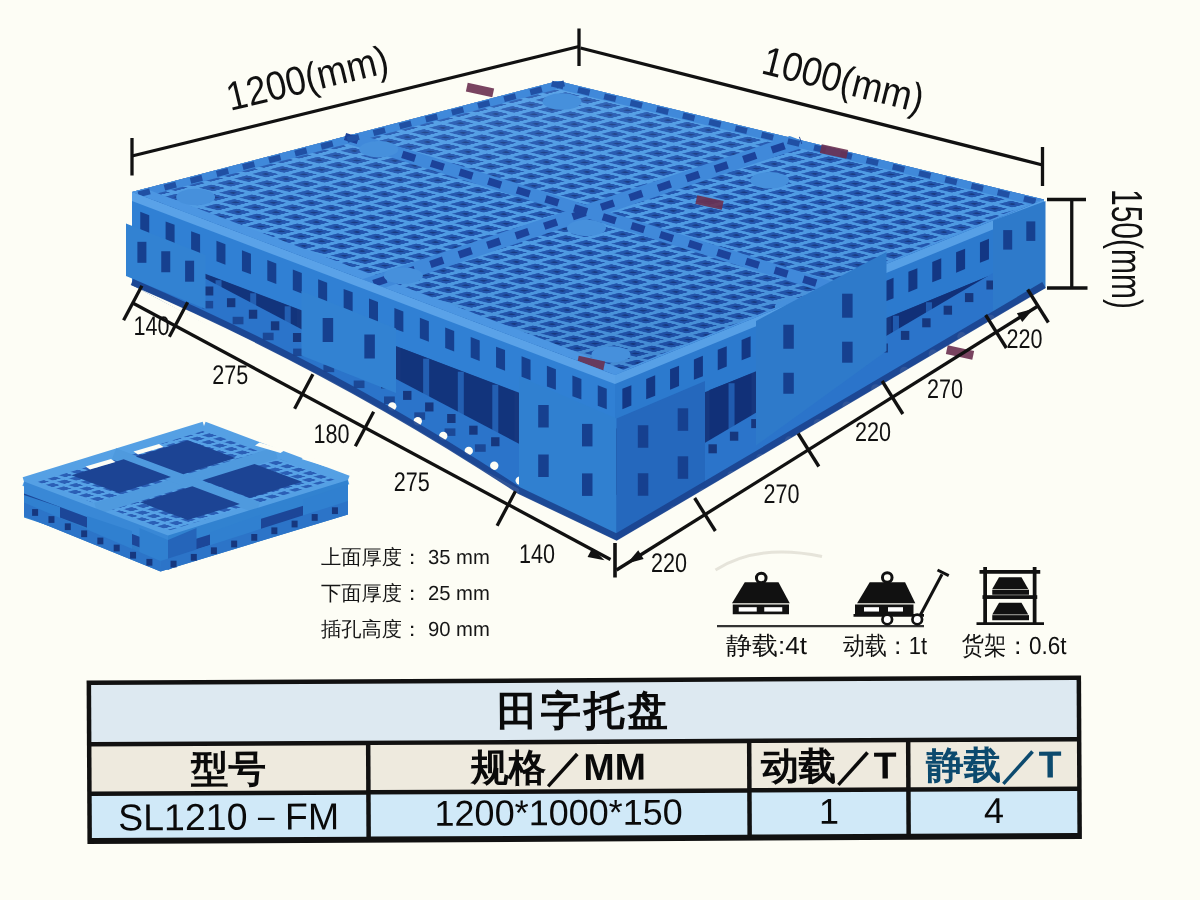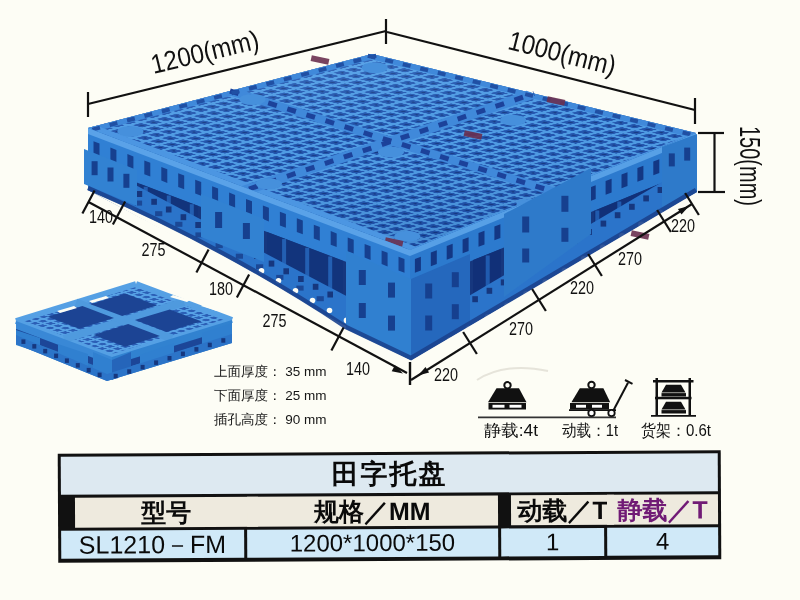--- a/index.html
+++ b/index.html
@@ -414,23 +414,23 @@
 <line x1="651" y1="415.8" x2="696" y2="415.8" stroke="#111" stroke-width="1.8"></line>
 </g>
 
 <text x="676" y="436" font-size="16.5" fill="#111" text-anchor="middle" textLength="70" lengthAdjust="spacingAndGlyphs">货架：0.6t</text>
 </svg>
 
 <div style="position:absolute;left:58px;top:452px;width:663px;height:109px;background:#111;transform:rotate(-0.3deg);">
 
 <div style="position:absolute;left:3px;top:3px;width:657px;height:38px;background:#dde9f1;display:flex;align-items:center;justify-content:center;font-size:27px;font-weight:bold;color:#0a0a0a;letter-spacing:2px;white-space:nowrap;">田字托盘</div>
 
-<div style="position:absolute;left:17px;top:44px;width:182.5px;height:30px;background:#eeeade;display:flex;align-items:center;justify-content:center;font-size:25px;font-weight:bold;color:#0a0a0a;letter-spacing:0px;white-space:nowrap;">型号</div>
+<div style="position:absolute;left:3px;top:44px;width:182.5px;height:30px;background:#eeeade;display:flex;align-items:center;justify-content:center;font-size:25px;font-weight:bold;color:#0a0a0a;letter-spacing:0px;white-space:nowrap;">型号</div>
 <div style="position:absolute;left:188.5px;top:44px;width:251.5px;height:30px;background:#eeeade;display:flex;align-items:center;justify-content:center;font-size:25px;font-weight:bold;color:#0a0a0a;letter-spacing:0px;white-space:nowrap;">规格／MM</div>
-<div style="position:absolute;left:443px;top:44px;width:103px;height:30px;background:#eeeade;display:flex;align-items:center;justify-content:center;font-size:25px;font-weight:bold;color:#0a0a0a;letter-spacing:0px;white-space:nowrap;margin-left:10px;">动载／T</div>
-<div style="position:absolute;left:549px;top:44px;width:111px;height:30px;background:#eeeade;display:flex;align-items:center;justify-content:center;font-size:25px;font-weight:bold;color:#701a75;letter-spacing:0px;white-space:nowrap;">静载／T</div>
+<div style="position:absolute;left:443px;top:44px;width:103px;height:30px;background:#eeeade;display:flex;align-items:center;justify-content:center;font-size:25px;font-weight:bold;color:#0a0a0a;letter-spacing:0px;white-space:nowrap;">动载／T</div>
+<div style="position:absolute;left:549px;top:44px;width:111px;height:30px;background:#eeeade;display:flex;align-items:center;justify-content:center;font-size:25px;font-weight:bold;color:#0c4a6e;letter-spacing:0px;white-space:nowrap;">静载／T</div>
 
 <div style="position:absolute;left:3px;top:77px;width:182.5px;height:28px;background:#d0e9f8;display:flex;align-items:center;justify-content:center;font-size:25px;font-weight:normal;color:#0a0a0a;letter-spacing:0px;white-space:nowrap;">SL1210－FM</div>
 <div style="position:absolute;left:188.5px;top:77px;width:251.5px;height:28px;background:#d0e9f8;display:flex;align-items:center;justify-content:center;font-size:24px;font-weight:normal;color:#0a0a0a;letter-spacing:0px;white-space:nowrap;">1200*1000*150</div>
 <div style="position:absolute;left:443px;top:77px;width:103px;height:28px;background:#d0e9f8;display:flex;align-items:center;justify-content:center;font-size:24px;font-weight:normal;color:#0a0a0a;letter-spacing:0px;white-space:nowrap;">1</div>
 <div style="position:absolute;left:549px;top:77px;width:111px;height:28px;background:#d0e9f8;display:flex;align-items:center;justify-content:center;font-size:24px;font-weight:normal;color:#0a0a0a;letter-spacing:0px;white-space:nowrap;">4</div>
 </div>
 </div>
 
 </body></html>

